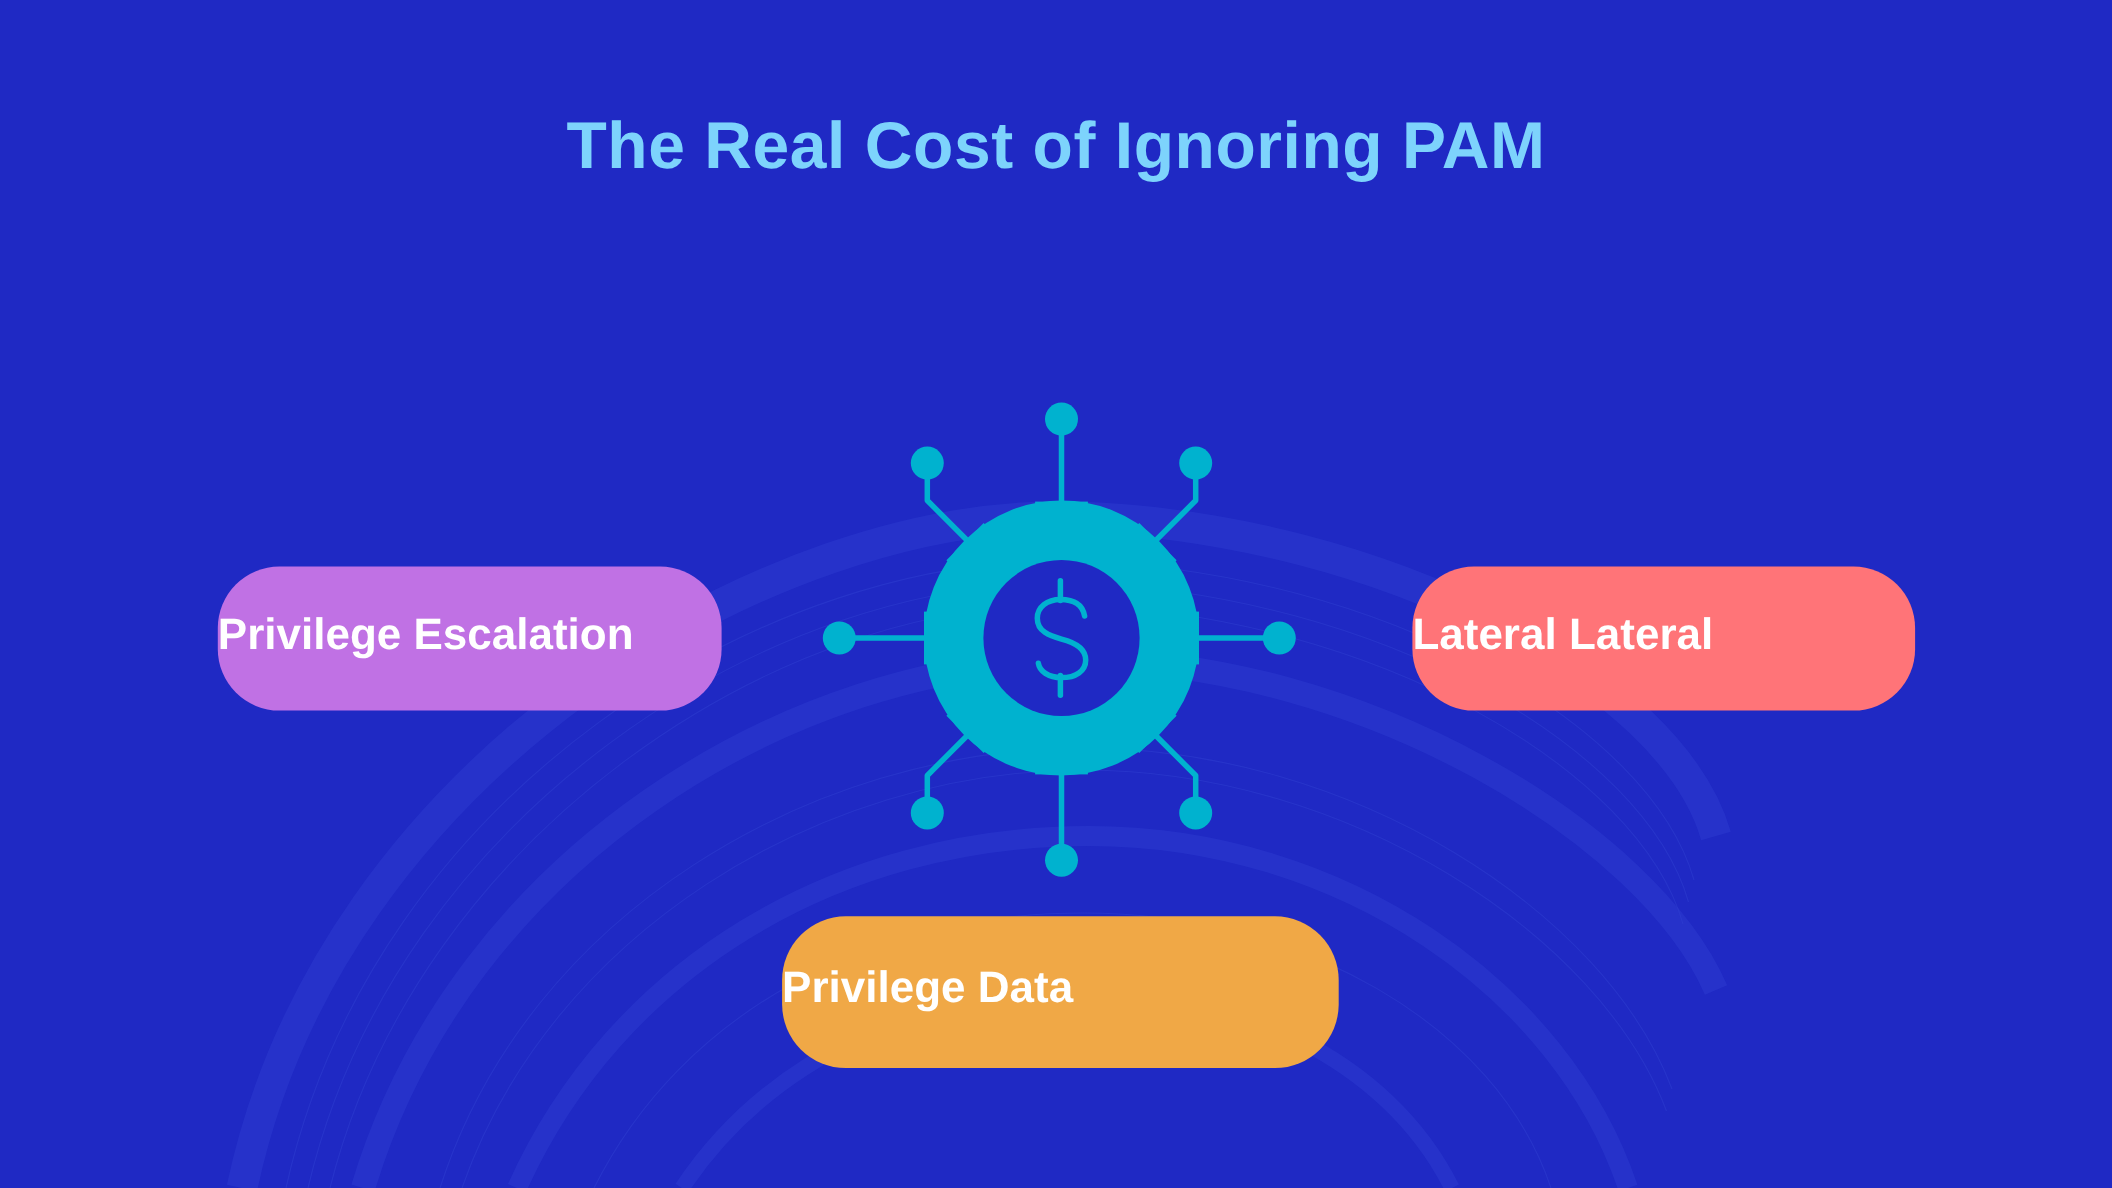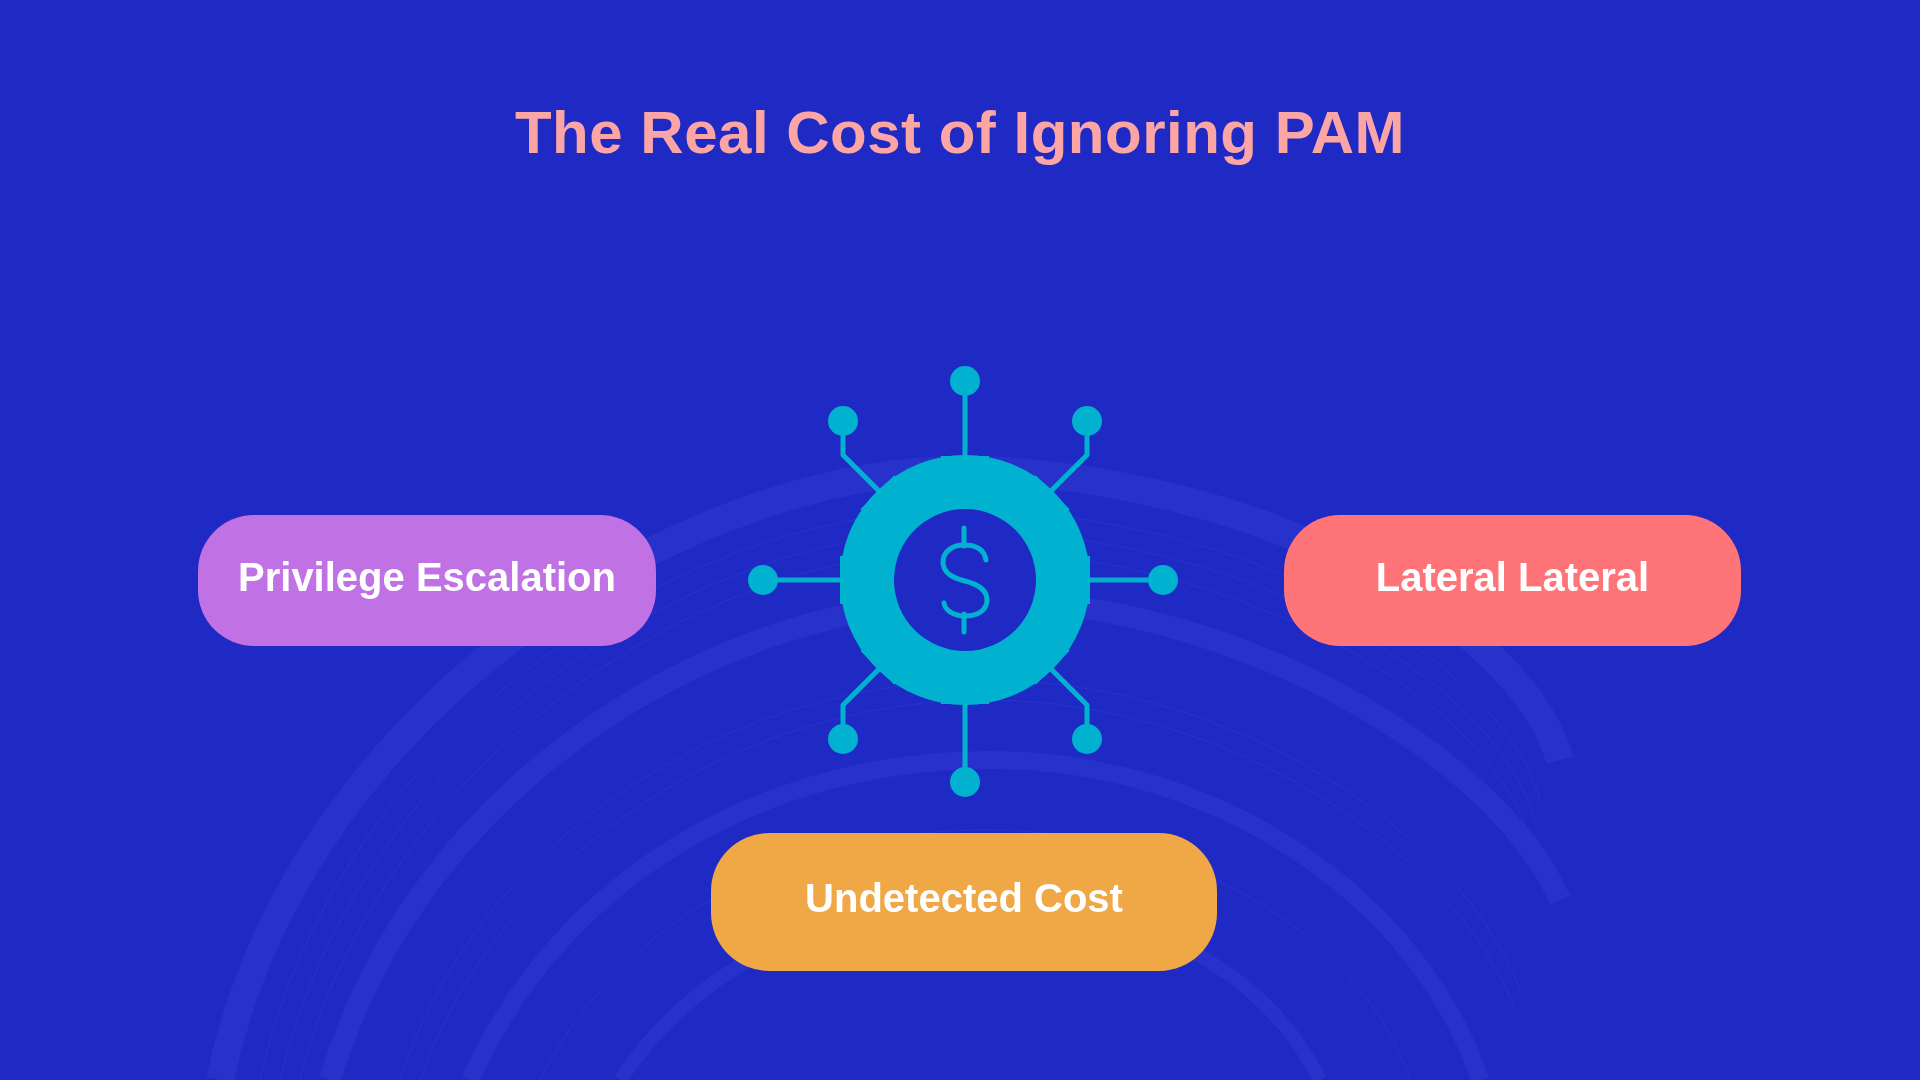--- a/index.html
+++ b/index.html
@@ -4,26 +4,26 @@
 <style>
   html, body { margin:0; padding:0; }
   body {
     width:1920px; height:1080px; overflow:hidden; position:relative;
     background:#1f29c4;
     font-family:"Liberation Sans", "DejaVu Sans", sans-serif;
   }
   .bg-swirl { position:absolute; left:0; top:0; width:1920px; height:1080px; }
   .title {
     position:absolute; left:0; top:86px; width:1920px; text-align:center;
-    color:#fca5a5; font-weight:700; font-size:60px; line-height:94px;
+    color:#7dd3fc; font-weight:700; font-size:60px; line-height:94px;
     letter-spacing:0.5px;
   }
   .title div { display:block; }
   .pill {
-    position:absolute; display:flex; align-items:center; justify-content:center;
+    position:absolute; display:flex; align-items:center; justify-content:flex-start;
     text-align:center; color:#ffffff; font-weight:700; font-size:40px;
     line-height:58px; border-radius:56px;
   }
   .pill-left { left:198px; top:515px; width:458px; height:131px; background:#c071e4; }
   .pill-right { left:1284px; top:515px; width:457px; height:131px; background:#ff7478; }
   .pill-bottom { left:711px; top:833px; width:506px; height:138px; background:#f0a846; border-radius:58px; }
   .pill span { display:block; padding-bottom:8px; }
   .gear { position:absolute; left:740px; top:360px; width:440px; height:440px; }
 </style>
 </head>
@@ -100,15 +100,15 @@
 <div class="pill pill-left">
   <span>Privilege Escalation</span>
 </div>
 
 <div class="pill pill-right">
   <span>Lateral Lateral</span>
 </div>
 
 <div class="pill pill-bottom">
   <span style="padding-bottom:0">
-    <span>Undetected Cost</span>
+    <span>Privilege Data</span>
   </span>
 </div>
 
 </body></html>

